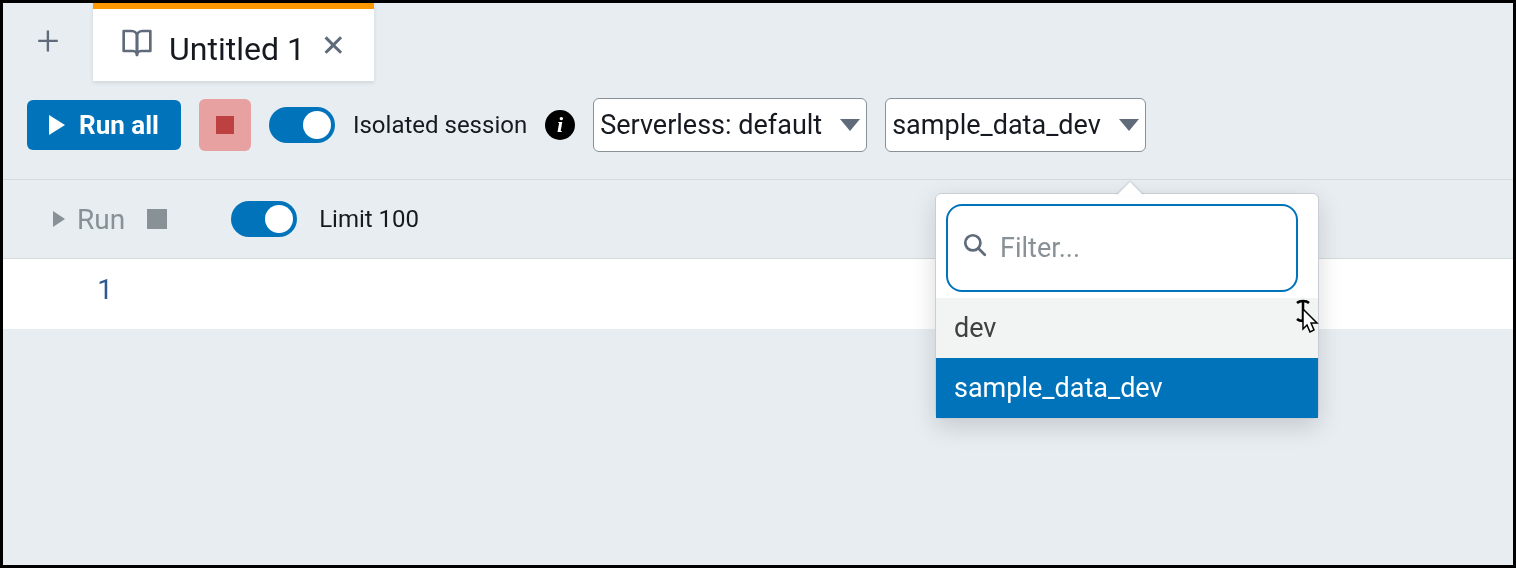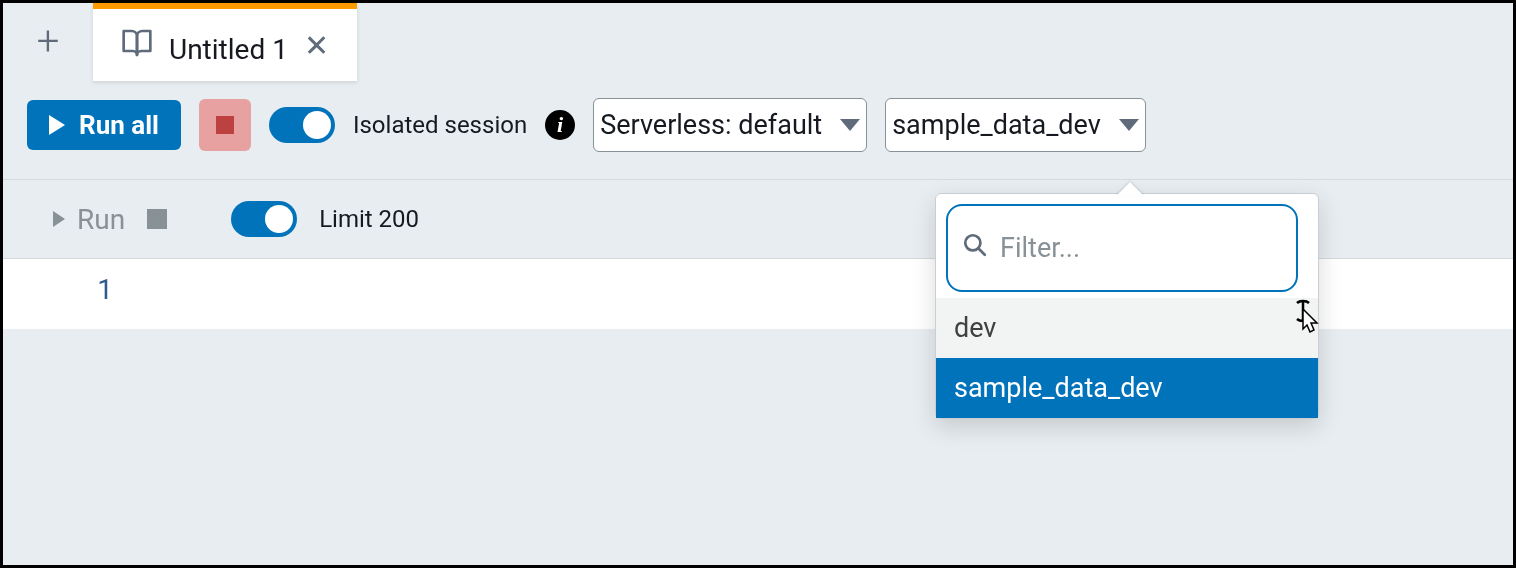--- a/index.html
+++ b/index.html
@@ -4,21 +4,21 @@
 <style>
   * { box-sizing: border-box; margin: 0; padding: 0; font-family: -apple-system, BlinkMacSystemFont, "Segoe UI", Roboto, Helvetica, Arial, sans-serif; }
   body { background: #fff; }
   .frame { width: 1516px; height: 568px; border: 3px solid #000; background: #e8edf2; position: relative; overflow: hidden; }
 
   
   .tabs-bar { height: 78px; display: flex; align-items: stretch; background: #e8edf2; }
   .add-tab { width: 90px; display: flex; align-items: center; justify-content: center; }
   .plus { font-size: 40px; color: #5f6b7a; font-weight: 300; line-height: 1; }
   .tab { background: #fff; display: flex; align-items: center; gap: 16px; padding: 0 28px; border-top: 6px solid #ff9900; box-shadow: 0 2px 4px rgba(0,0,0,.1); }
-  .tab-title { font-size: 28px; color: #16191f; margin-top: 8px; }
+  .tab-title { font-size: 32px; color: #16191f; margin-top: 8px; }
   .close-x { font-size: 30px; color: #5f6b7a; }
 
   
   .toolbar { height: 88px; display: flex; align-items: center; gap: 18px; padding: 0 24px; }
   .btn-runall { background: #0073bb; color: #fff; border: none; border-radius: 6px; padding: 10px 22px; font-size: 26px; font-weight: 700; display: flex; align-items: center; gap: 14px; cursor: pointer; }
   .btn-stop { background: #e8a1a1; width: 52px; height: 52px; border-radius: 6px; display: flex; align-items: center; justify-content: center; cursor: pointer; }
   .stop-sq { width: 18px; height: 18px; background: #be4141; }
   .toggle { width: 66px; height: 36px; border-radius: 18px; position: relative; cursor: pointer; }
   .toggle.on { background: #0073bb; }
   .toggle .knob { width: 28px; height: 28px; background: #fff; border-radius: 50%; position: absolute; top: 4px; right: 4px; }
@@ -103,21 +103,21 @@
     <div class="cell-toolbar">
       <span class="run-play">
         <span class="play-triangle sm"></span>
         <span style="color:#879196;font-size:28px;">Run</span>
       </span>
       <span class="grey-sq"></span>
       <div style="width:20px"></div>
       <div class="toggle on">
         <div class="knob"></div>
       </div>
-      <span class="toolbar-label">Limit 200</span>
+      <span class="toolbar-label">Limit 100</span>
     </div>
     <div class="editor-row">
       <div class="gutter">
         <span>1</span>
       </div>
       <div class="editor"></div>
     </div>
     <div class="below"></div>
   </div>
 

